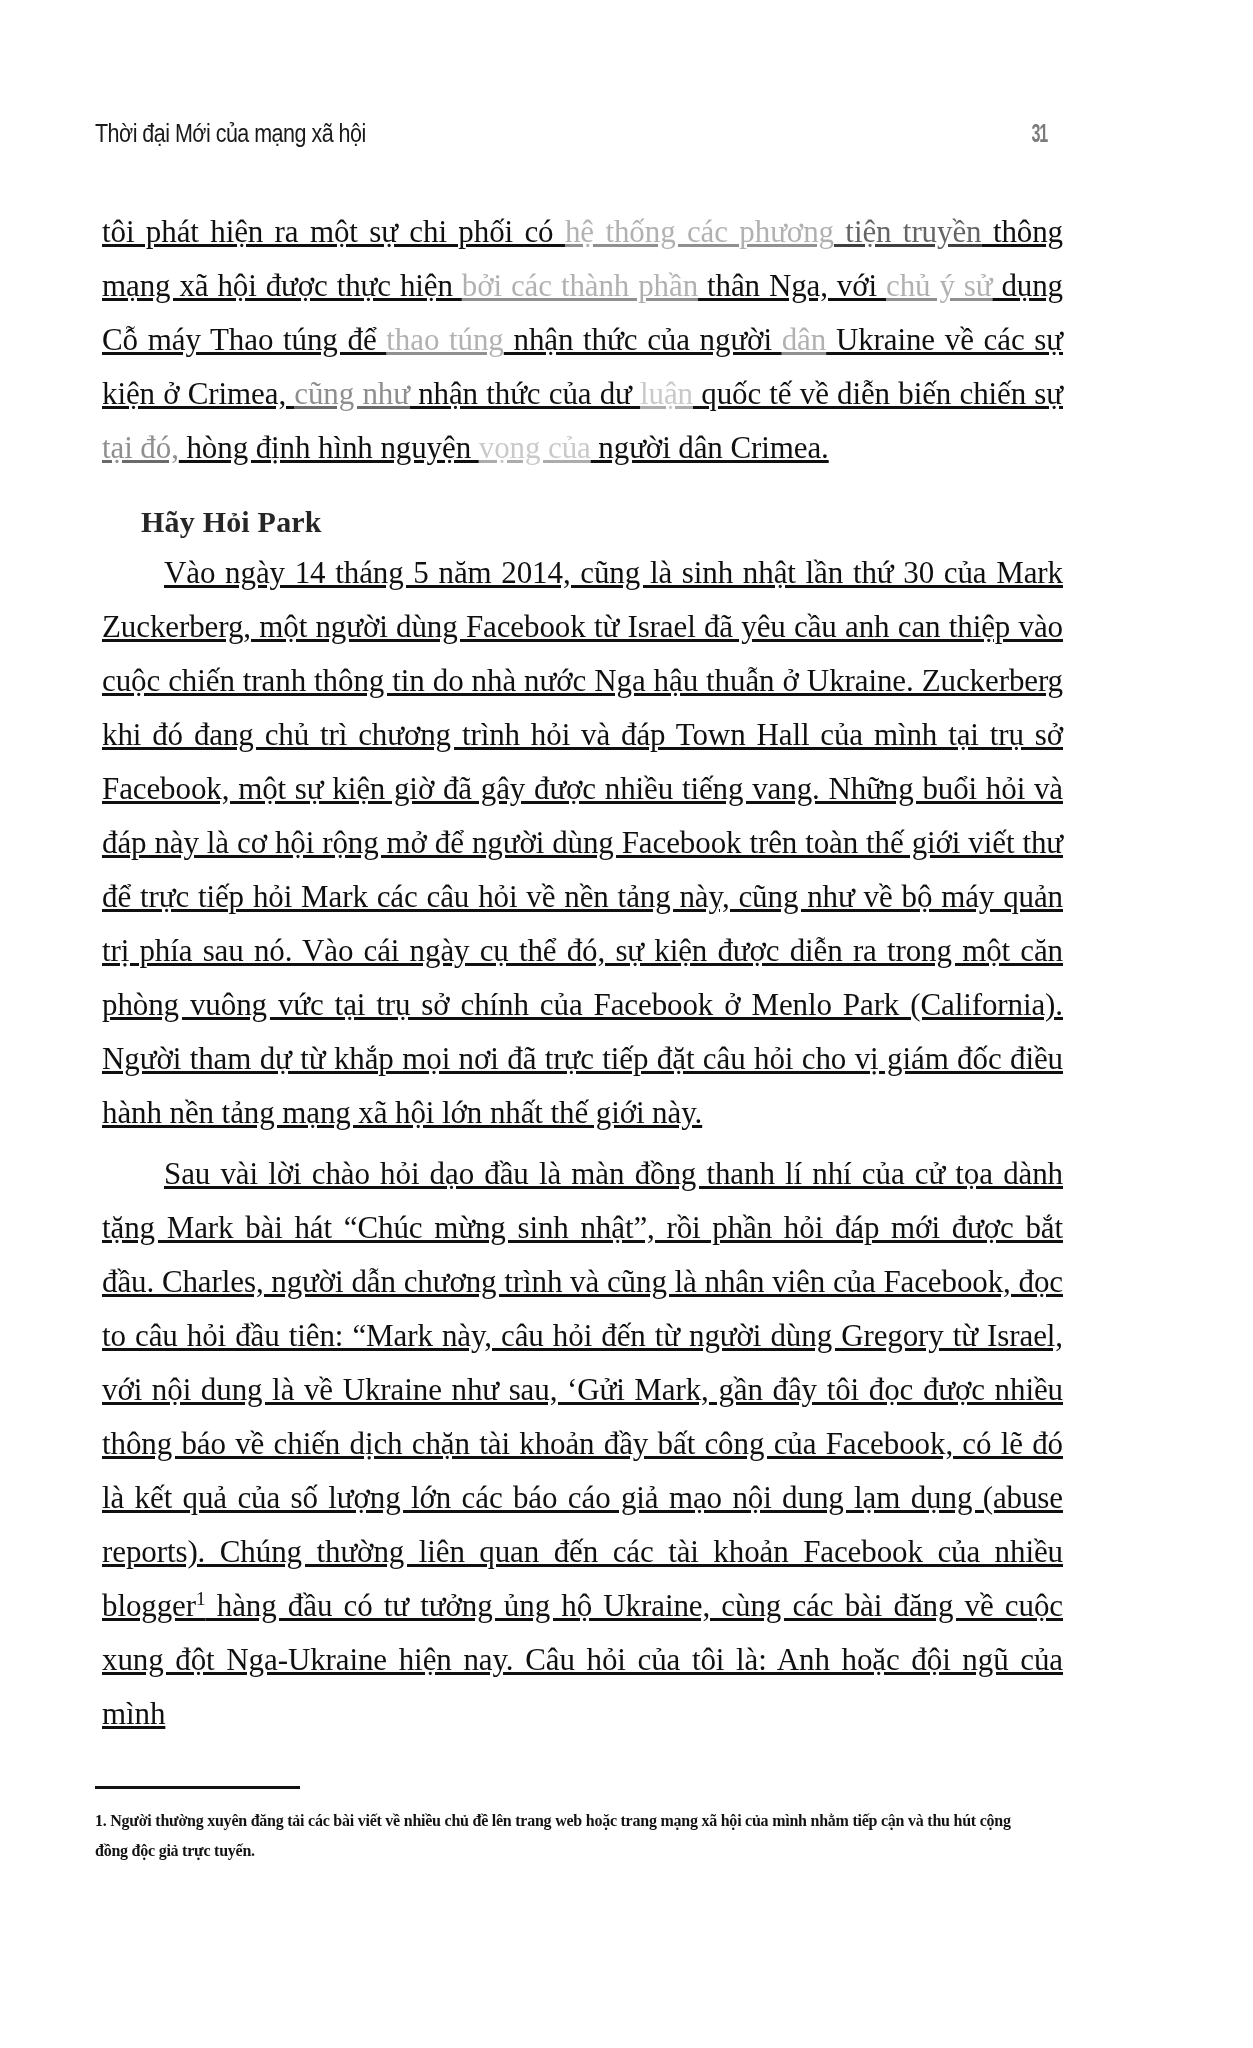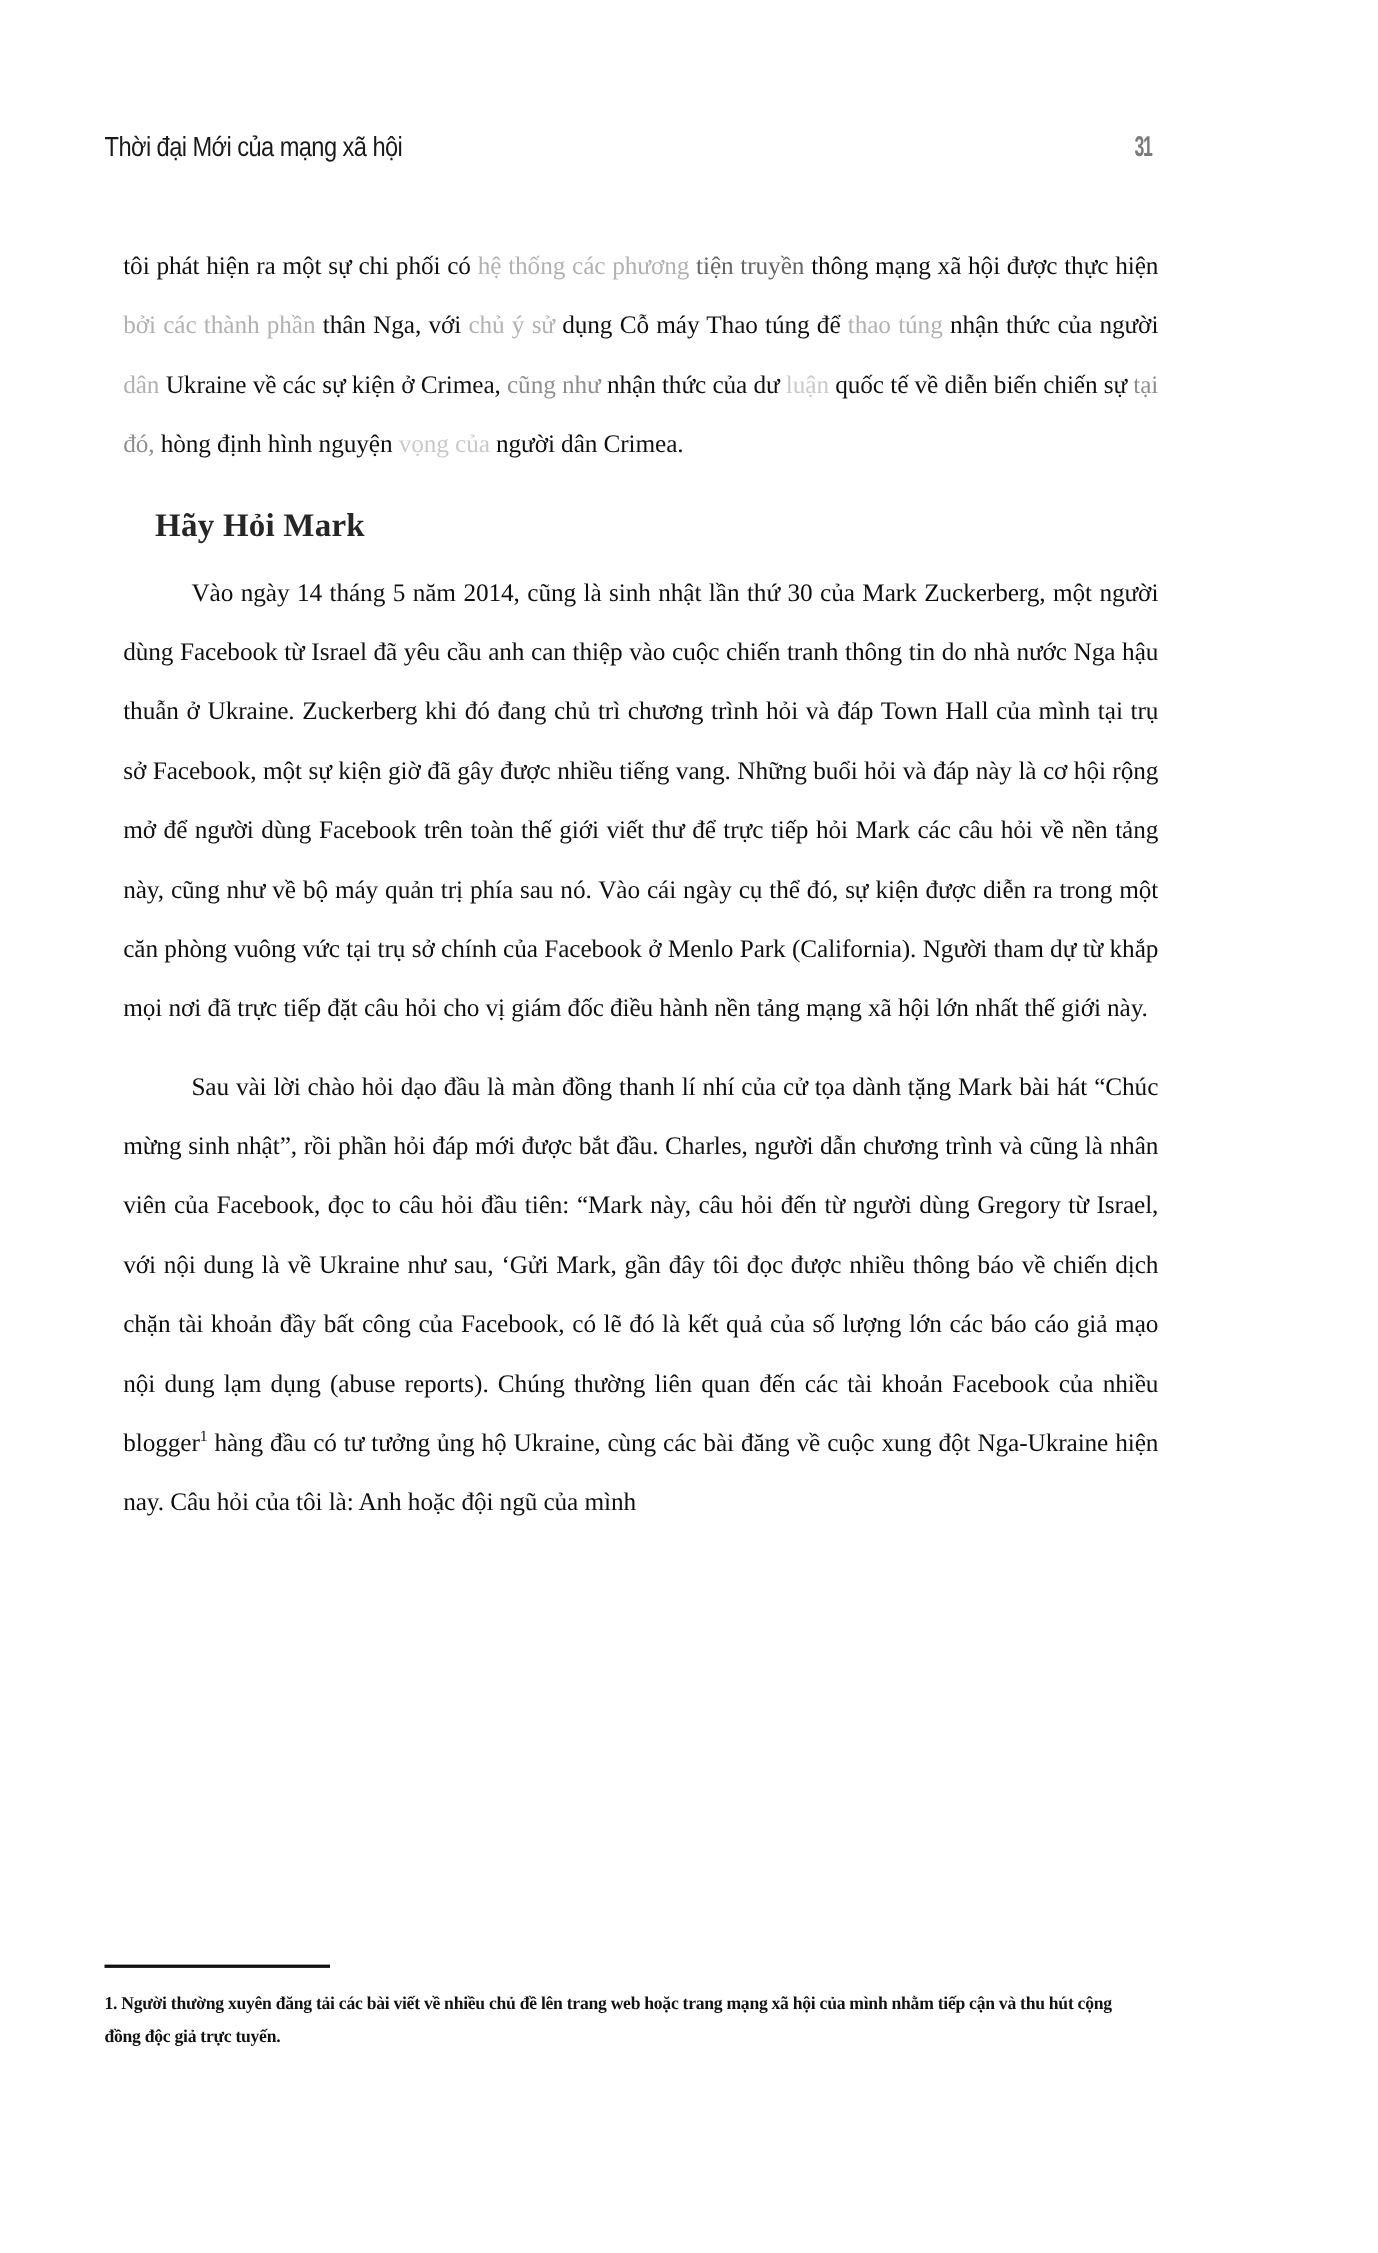--- a/index.html
+++ b/index.html
@@ -51,27 +51,28 @@
   }
 
   
   .content {
     position: absolute;
     left: 95px;
     top: 198px;
     width: 975px;
   }
   p.body {
-    margin: 17px;
-    font-size: 23px;
+    margin: 7px;
+    font-size: 31px;
     line-height: 54px;
     text-align: justify;
     text-justify: inter-word;
     letter-spacing: -0.1px;
     color: #101010;
+    text-decoration: underline;
   }
   p.body + p.body {
     margin-top: 0px;
   }
   .indent {
     text-indent: 62px;
   }
 
   
   .fade1 { color: #3f3f3f; opacity: 0.80; }
@@ -124,21 +125,21 @@
 
   <div class="header-row">
     <div class="running-head">Thời đại Mới của mạng xã hội</div>
     <div class="folio">31</div>
   </div>
 
   <div class="content">
 
     <p class="body" id="para1"><span>tôi phát hiện ra một sự chi phối có </span><span class="fade3">hệ thống các phương</span><span class="fade1"> tiện truyền</span><span> thông mạng xã hội được thực hiện </span><span class="fade3">bởi các thành phần</span><span> thân Nga, với </span><span class="fade3">chủ ý sử</span><span> dụng Cỗ máy Thao túng để </span><span class="fade3">thao túng</span><span> nhận thức của người </span><span class="fade3">dân</span><span> Ukraine về các sự kiện ở Crimea, </span><span class="fade2">cũng như</span><span> nhận thức của dư </span><span class="fade4">luận</span><span> quốc tế về diễn biến chiến sự </span><span class="fade2">tại đó,</span><span> hòng định hình nguyện </span><span class="fade4">vọng của</span><span> người dân Crimea.</span></p>
 
-    <h2 class="section-heading">Hãy Hỏi Mark</h2>
+    <h2 class="section-heading">Hãy Hỏi Park</h2>
 
     <p class="body indent">Vào ngày 14 tháng 5 năm 2014, cũng là sinh nhật lần thứ 30 của Mark Zuckerberg, một người dùng Facebook từ Israel đã yêu cầu anh can thiệp vào cuộc chiến tranh thông tin do nhà nước Nga hậu thuẫn ở Ukraine. Zuckerberg khi đó đang chủ trì chương trình hỏi và đáp Town Hall của mình tại trụ sở Facebook, một sự kiện giờ đã gây được nhiều tiếng vang. Những buổi hỏi và đáp này là cơ hội rộng mở để người dùng Facebook trên toàn thế giới viết thư để trực tiếp hỏi Mark các câu hỏi về nền tảng này, cũng như về bộ máy quản trị phía sau nó. Vào cái ngày cụ thể đó, sự kiện được diễn ra trong một căn phòng vuông vức tại trụ sở chính của Facebook ở Menlo Park (California). Người tham dự từ khắp mọi nơi đã trực tiếp đặt câu hỏi cho vị giám đốc điều hành nền tảng mạng xã hội lớn nhất thế giới này.</p>
 
     <p class="body indent" id="para3"><span>Sau vài lời chào hỏi dạo đầu là màn đồng thanh lí nhí của cử tọa dành tặng Mark bài hát “Chúc mừng sinh nhật”, rồi phần hỏi đáp mới được bắt đầu. Charles, người dẫn chương trình và cũng là nhân viên của Facebook, đọc to câu hỏi đầu tiên: “Mark này, câu hỏi đến từ người dùng Gregory từ Israel, với nội dung là về Ukraine như sau, ‘Gửi Mark, gần đây tôi đọc được nhiều thông báo về chiến dịch chặn tài khoản đầy bất công của Facebook, có lẽ đó là kết quả của số lượng lớn các báo cáo giả mạo nội dung lạm dụng (abuse reports). Chúng thường liên quan đến các tài khoản Facebook của nhiều blogger</span><sup class="fn-ref">1</sup><span> hàng đầu có tư tưởng ủng hộ Ukraine, cùng các bài đăng về cuộc xung đột Nga-Ukraine hiện nay. Câu hỏi của tôi là: Anh hoặc đội ngũ của mình</span></p>
 
   </div>
 
   <div class="footnote-area">
     <div class="footnote-rule"></div>
     <div class="footnote-text" id="footnote"><span>1. </span><span>Người thường xuyên đăng tải các bài viết về nhiều chủ đề lên trang web hoặc trang mạng xã hội của mình nhằm tiếp cận và thu hút cộng đồng độc giả trực tuyến.</span></div>

